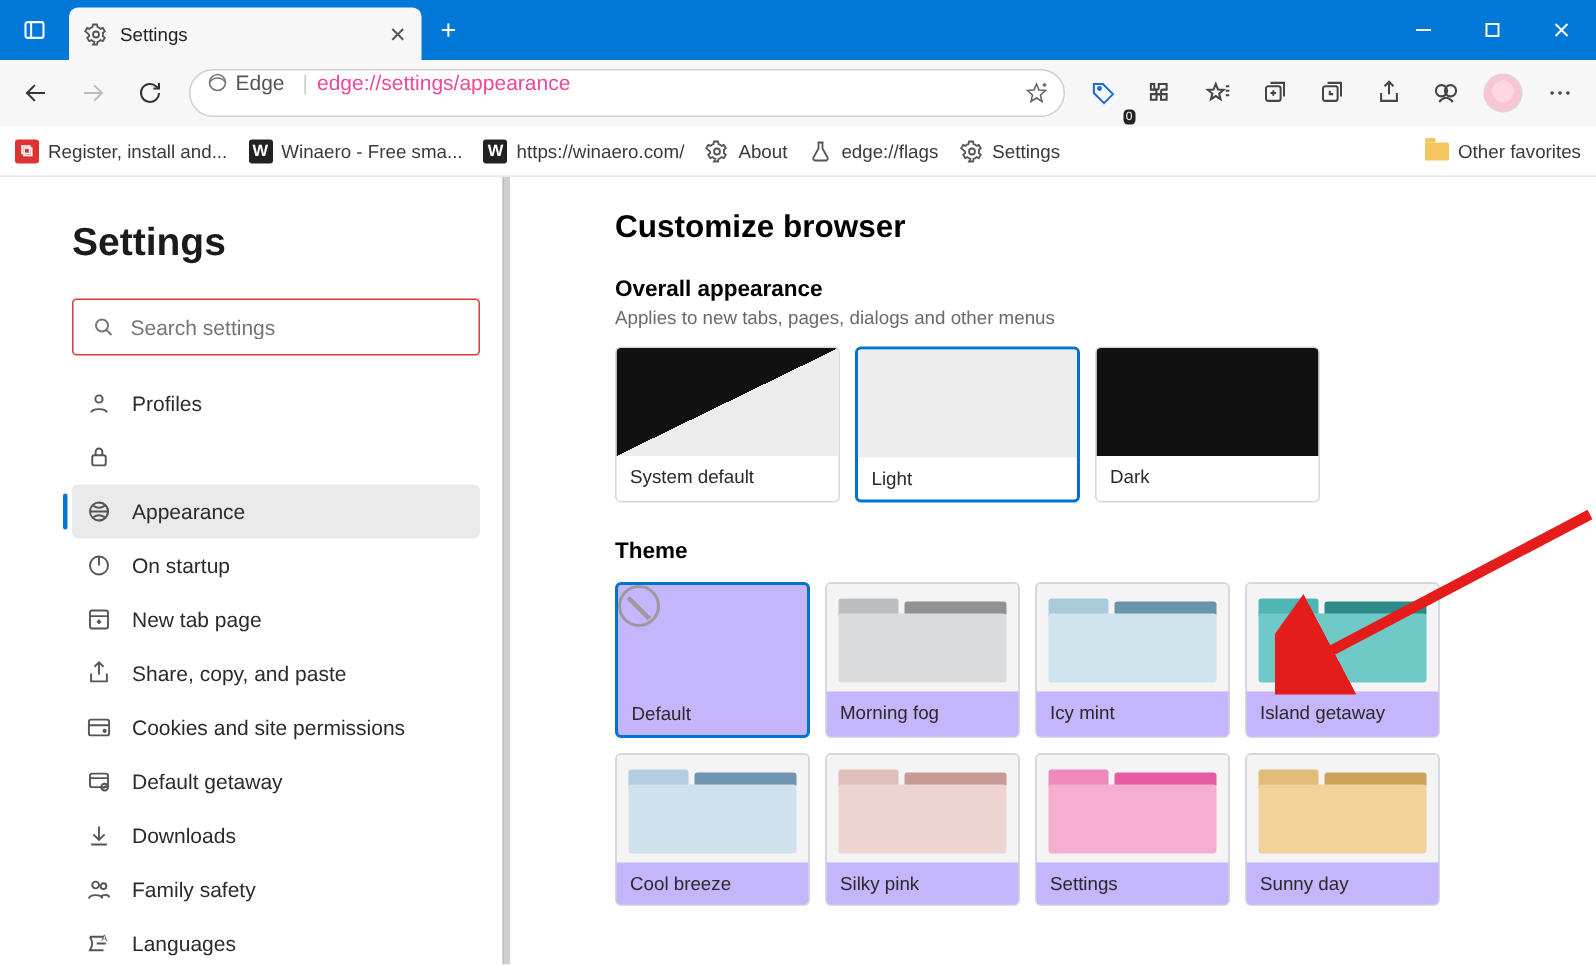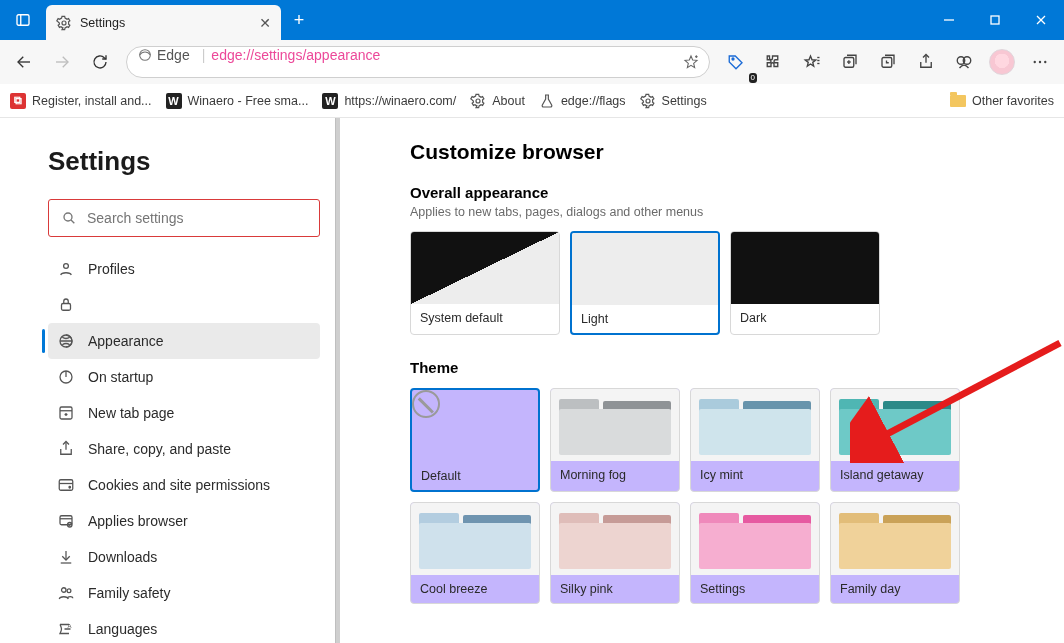--- a/index.html
+++ b/index.html
@@ -343,21 +343,21 @@
         </div>
         <div class="nav-item">
           <span class="ni-ico">
             <svg class="ic18" viewBox="0 0 24 24" fill="none" stroke="#555" stroke-width="1.7">
               <rect x="4" y="5" width="16" height="12" rx="2"></rect>
               <line x1="4" y1="9" x2="20" y2="9"></line>
               <circle cx="17" cy="17" r="3"></circle>
               <path d="M15.7 18.3l2.6-2.6"></path>
             </svg>
           </span>
-          <span>Applies browser</span>
+          <span>Default getaway</span>
         </div>
         <div class="nav-item">
           <span class="ni-ico">
             <svg class="ic18" viewBox="0 0 24 24" fill="none" stroke="#555" stroke-width="1.7">
               <line x1="12" y1="4" x2="12" y2="15"></line>
               <polyline points="7 11 12 16 17 11"></polyline>
               <line x1="5" y1="20" x2="19" y2="20"></line>
             </svg>
           </span>
           <span>Downloads</span>
@@ -461,21 +461,21 @@
       <div class="body" style="background:#f6aed0"></div>
     </div>
           <div class="label">Settings</div>
         </div>
         <div class="theme-card">
           <div class="preview folder-preview" style="background:#f4f4f4">
       <div class="tab1" style="background:#e2bd79"></div>
       <div class="strip" style="background:#caa258"></div>
       <div class="body" style="background:#f0d29a"></div>
     </div>
-          <div class="label">Family day</div>
+          <div class="label">Sunny day</div>
         </div>
       </div>
 
     <svg class="arrow" style="left:510px; top:215px;" width="220" height="130">
       <defs>
           <marker id="ah" markerWidth="14" markerHeight="14" refX="3" refY="6" orient="auto">
             <path d="M0 0 L12 6 L0 12 z" fill="#e51c1c"></path>
           </marker>
         </defs>
       <line x1="210" y1="10" x2="20" y2="110" stroke="#e51c1c" stroke-width="7" marker-end="url(#ah)"></line>

